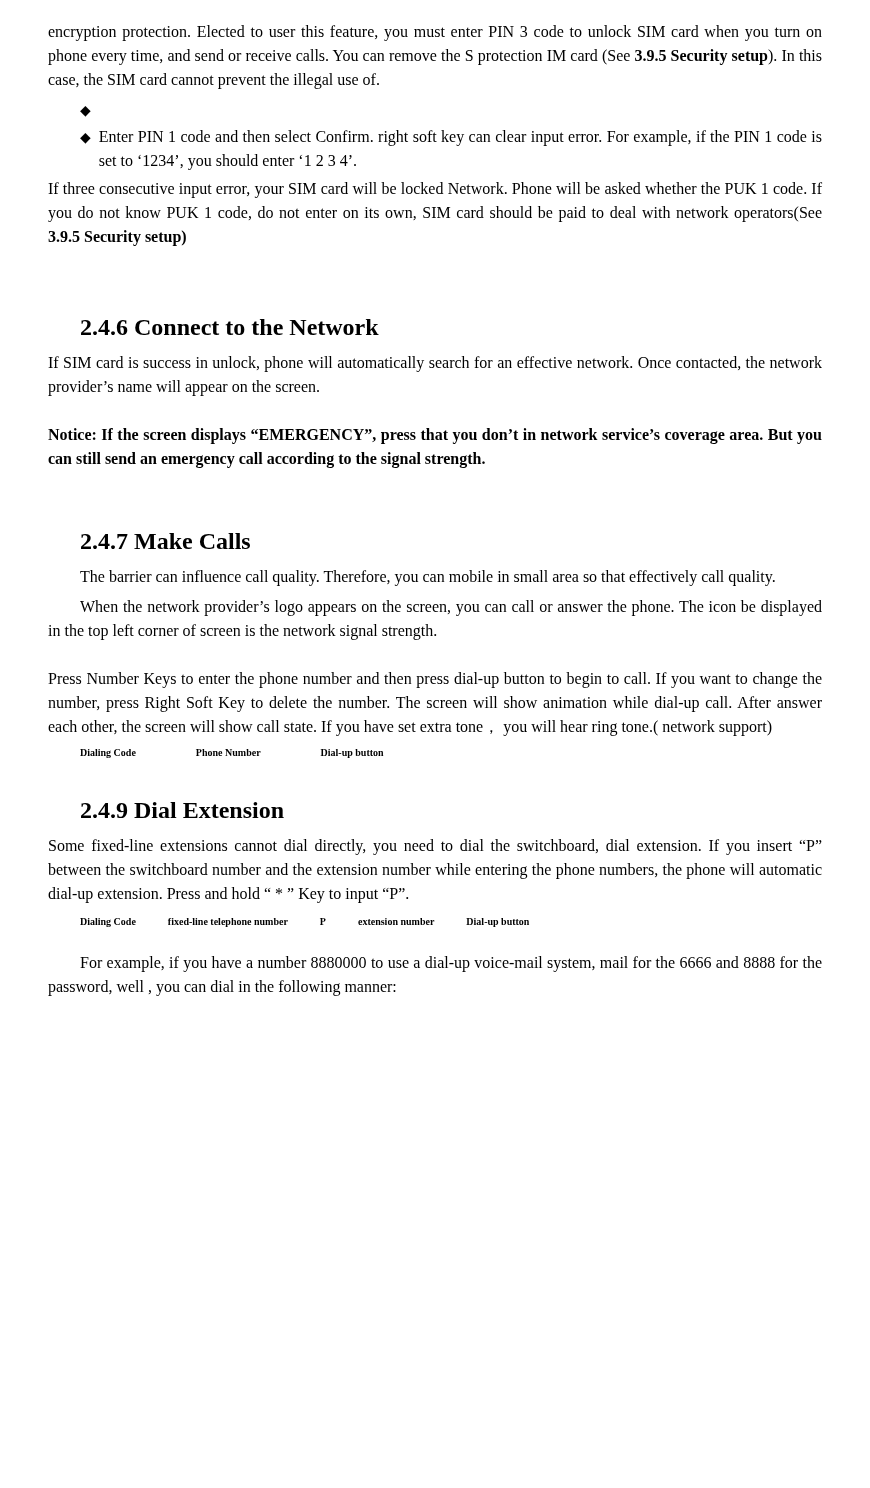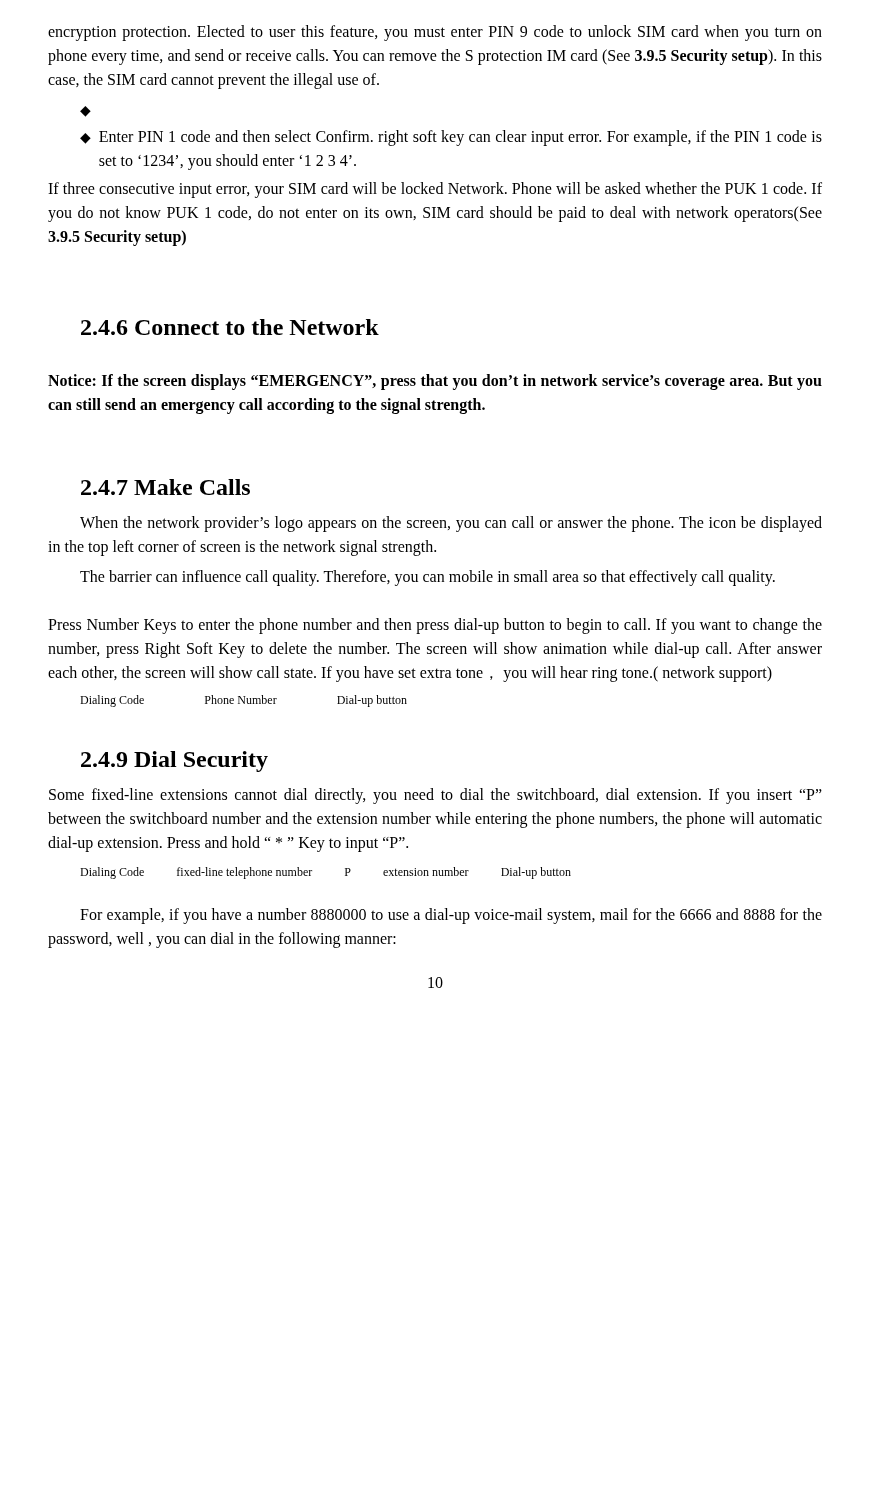--- a/index.html
+++ b/index.html
@@ -62,37 +62,37 @@
       font-size: 16px;
     }
     .table-row-labels {
       display: flex;
       margin-left: 32px;
       margin-top: 4px;
       margin-bottom: 4px;
       gap: 60px;
     }
     .label-bold {
-      font-weight: normal;
-      font-size: 12px;
+      font-weight: bold;
+      font-size: 10px;
     }
     .spacer {
       height: 10px;
     }
     .spacer-lg {
       height: 18px;
     }
   </style>
 </head>
 <body>
 
 <div class="page-content">
 
   <p>
-    <span>encryption protection. Elected to user this feature, you must enter PIN 9 code to unlock SIM card when you turn on phone every time, and send or receive calls. You can remove the S protection IM card (See </span><strong>3.9.5 Security setup</strong><span>). In this case, the SIM card cannot prevent the illegal use of.</span>
+    <span>encryption protection. Elected to user this feature, you must enter PIN 3 code to unlock SIM card when you turn on phone every time, and send or receive calls. You can remove the S protection IM card (See </span><strong>3.9.5 Security setup</strong><span>). In this case, the SIM card cannot prevent the illegal use of.</span>
   </p>
 
   <div class="bullet-list">
     <div class="bullet-item">
       <span class="bullet-diamond">◆</span>
     </div>
     <div class="bullet-item">
       <span class="bullet-diamond">◆</span>
       <span>Enter PIN 1 code and then select Confirm. right soft key can clear input error. For example, if the PIN 1 code is set to ‘1234’, you should enter ‘1 2 3 4’.</span>
     </div>
@@ -102,59 +102,59 @@
     <span>If three consecutive input error, your SIM card will be locked Network. Phone will be asked whether the PUK 1 code. If you do not know PUK 1 code, do not enter on its own, SIM card should be paid to deal with network operators(See </span><strong>3.9.5 Security setup)</strong>
   </p>
 
   <div class="spacer-lg"></div>
 
 
   <div class="spacer-lg"></div>
 
   <p class="section-heading">2.4.6 Connect to the Network</p>
 
+  <p>If SIM card is success in unlock, phone will automatically search for an effective network. Once contacted, the network provider’s name will appear on the screen.</p>
 
   <div class="spacer-lg"></div>
 
   <p class="notice-bold">Notice: If the screen displays “EMERGENCY”, press that you don’t in network service’s coverage area. But you can still send an emergency call according to the signal strength.</p>
 
   <div class="spacer-lg"></div>
   <div class="spacer"></div>
 
   <p class="section-heading">2.4.7 Make Calls</p>
 
+  <p class="indented-para">The barrier can influence call quality. Therefore, you can mobile in small area so that effectively call quality.</p>
+
   <p class="indented-para">When the network provider’s logo appears on the screen, you can call or answer the phone. The icon be displayed in the top left corner of screen is the network signal strength.</p>
-
-  <p class="indented-para">The barrier can influence call quality. Therefore, you can mobile in small area so that effectively call quality.</p>
 
   <div class="spacer-lg"></div>
 
 
   <p>Press Number Keys to enter the phone number and then press dial-up button to begin to call. If you want to change the number, press Right Soft Key to delete the number. The screen will show animation while dial-up call. After answer each other, the screen will show call state. If you have set extra tone，    you will hear ring tone.( network support)</p>
 
 
   <div class="table-row-labels">
     <span class="label-bold">Dialing Code</span>
     <span class="label-bold">Phone Number</span>
     <span class="label-bold">Dial-up button</span>
   </div>
 
   <div class="spacer"></div>
 
-  <p class="section-heading">2.4.9 Dial Security</p>
+  <p class="section-heading">2.4.9 Dial Extension</p>
 
   <p>Some fixed-line extensions cannot dial directly, you need to dial the switchboard, dial extension. If you insert “P” between the switchboard number and the extension number while entering the phone numbers, the phone will automatic dial-up extension. Press and hold “ * ”   Key to input “P”.</p>
 
   <div class="table-row-labels" style="gap: 32px; margin-top: 8px;">
     <span class="label-bold">Dialing Code</span>
     <span class="label-bold">fixed-line telephone number</span>
     <span class="label-bold">P</span>
     <span class="label-bold">extension number</span>
     <span class="label-bold">Dial-up button</span>
   </div>
 
   <div class="spacer-lg"></div>
 
   <p class="indented-para">For example, if you have a number 8880000 to use a dial-up voice-mail system, mail for the 6666 and 8888 for the password, well , you can dial in the following manner:</p>
 
-  <div class="page-number">10</div>
 
 </div>
 
 </body></html>

